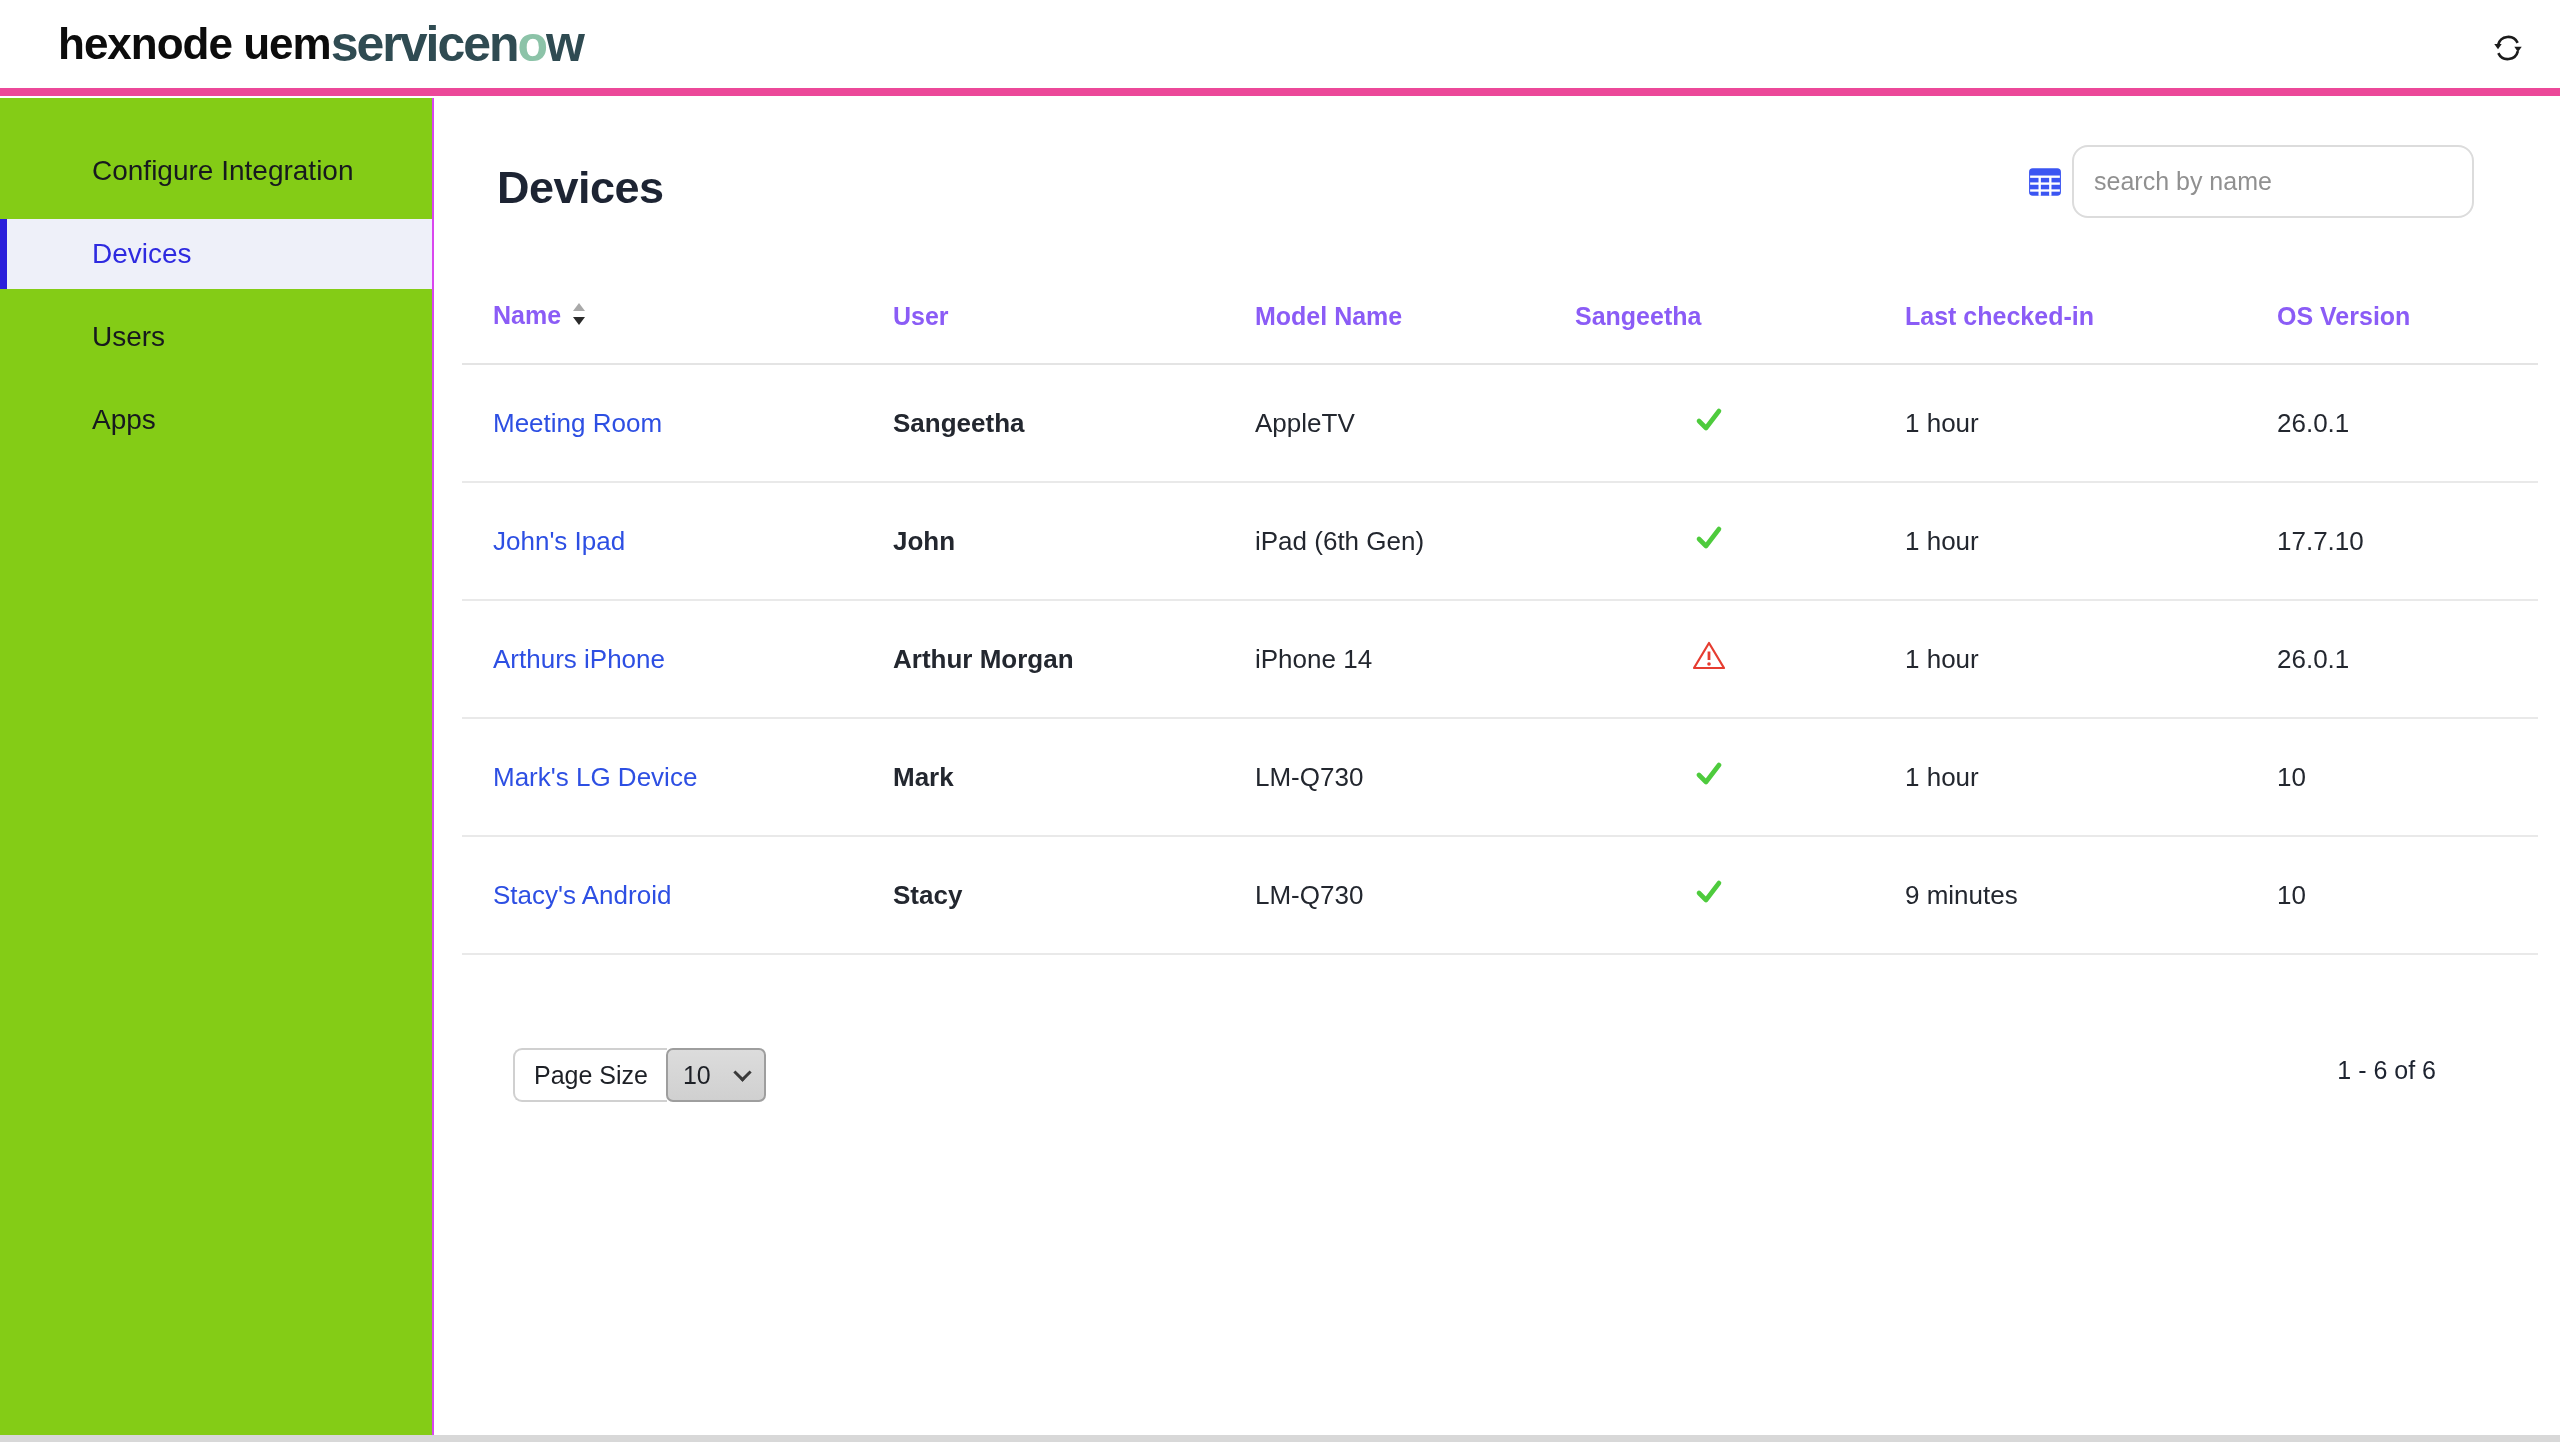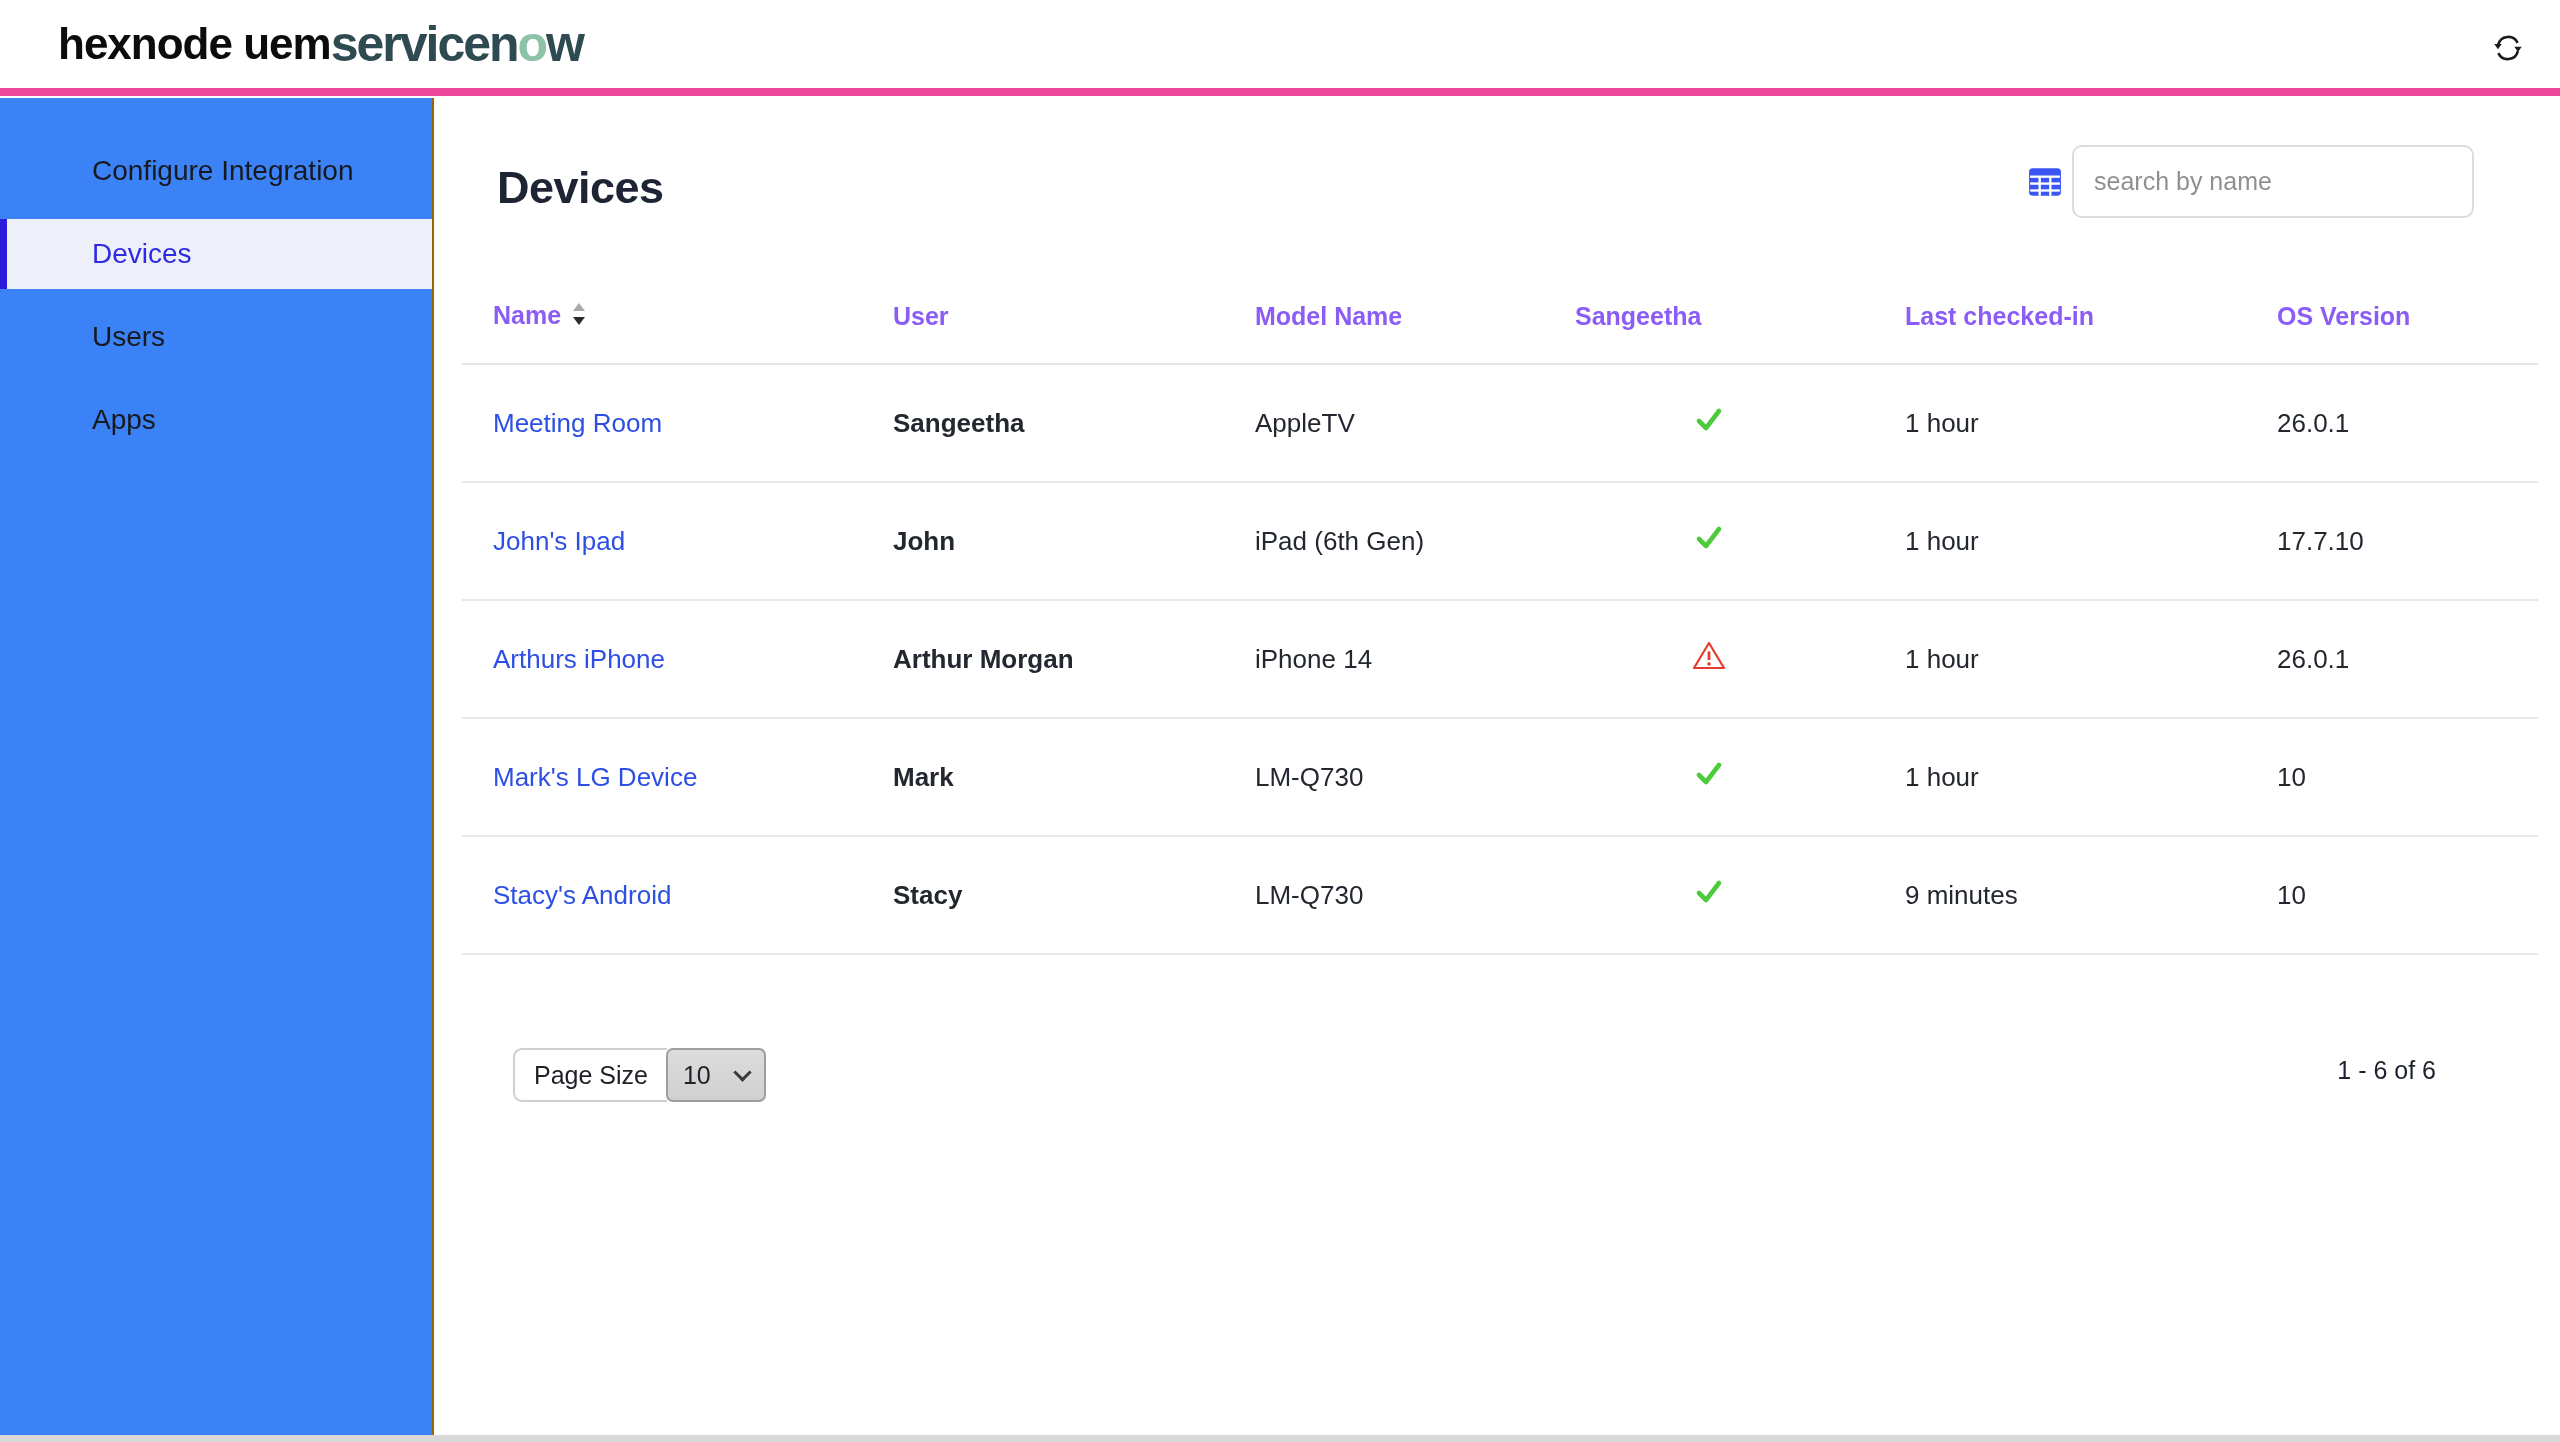--- a/index.html
+++ b/index.html
@@ -10,33 +10,33 @@
   .topbar { position:absolute; left:0; top:0; width:2560px; height:96px;
             border-bottom:8px solid #ec4899; display:flex; align-items:center; background:#fff; z-index:3; }
   .hexnode-logo { margin-left:58px; font-size:44px; font-weight:800; letter-spacing:-1px; color:#0c0c0c; }
   .servicenow-logo { font-size:50px; font-weight:700; letter-spacing:-2px; color:#2f4b52; }
   .servicenow-logo .accent { color:#8cc3a8; }
   .refresh-btn { position:absolute; right:34px; top:30px; width:36px; height:36px; cursor:pointer;
                  background:none; border:none; }
 
   
   .sidebar { position:absolute; left:0; top:98px; width:434px; height:1344px;
-             border-right:2px solid #a16207; background:#3b82f6; padding-top:38px; z-index:2; }
+             border-right:2px solid #d946ef; background:#84cc16; padding-top:38px; z-index:2; }
   .side-item { height:70px; margin-bottom:13px; display:flex; align-items:center;
                padding-left:92px; font-size:28px; color:#17191e; cursor:pointer; }
   .side-item.active { background:#eef0f9; border-left:7px solid #2a1edb; padding-left:85px; color:#2e2ae0; }
 
   
   .main { position:absolute; left:436px; top:98px; right:0; bottom:0; background:#fff; }
   .page-title { position:absolute; left:61px; top:64px; font-size:45px; font-weight:600;
                 color:#1d2433; letter-spacing:-0.5px; }
   .grid-icon-btn { position:absolute; left:1592px; top:68px; width:34px; height:32px;
                    background:none; border:none; cursor:pointer; }
   .search-input { position:absolute; left:1636px; top:47px; width:402px; height:73px;
-                  border:2px solid #dcdcdc; border-radius:10px; padding:0 20px;
+                  border:2px solid #dcdcdc; border-radius:16px; padding:0 20px;
                   font-size:25px; color:#33373f; outline:none;
                   font-family:"Liberation Sans","DejaVu Sans",sans-serif; }
   .search-input::placeholder { color:#909090; }
 
   
   .table { position:absolute; left:26px; top:172px; width:2076px; }
   .trow { display:flex; align-items:center; }
   .thead { height:95px; border-bottom:2px solid #e4e4e4; }
   .tbody-row { height:118px; border-bottom:2px solid #e9e9e9; }
   .col-name  { width:400px; padding-left:31px; }

